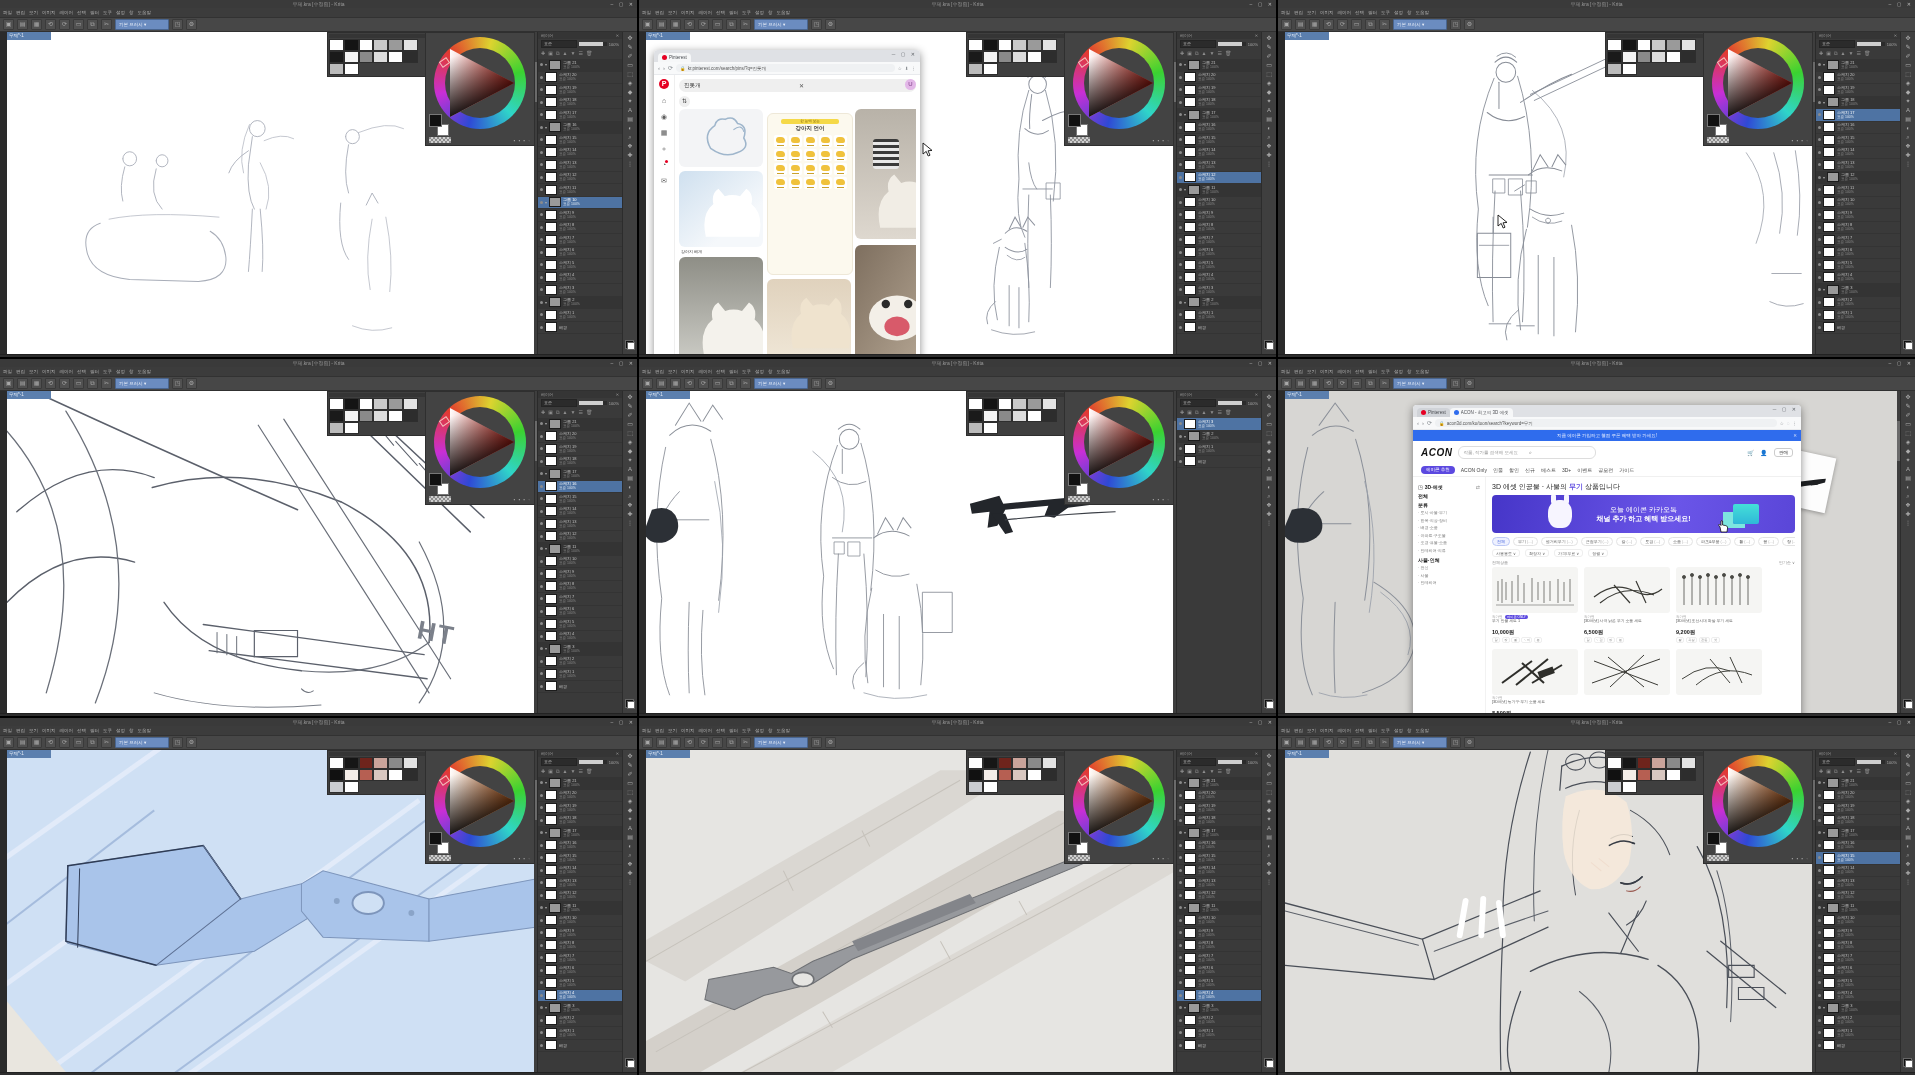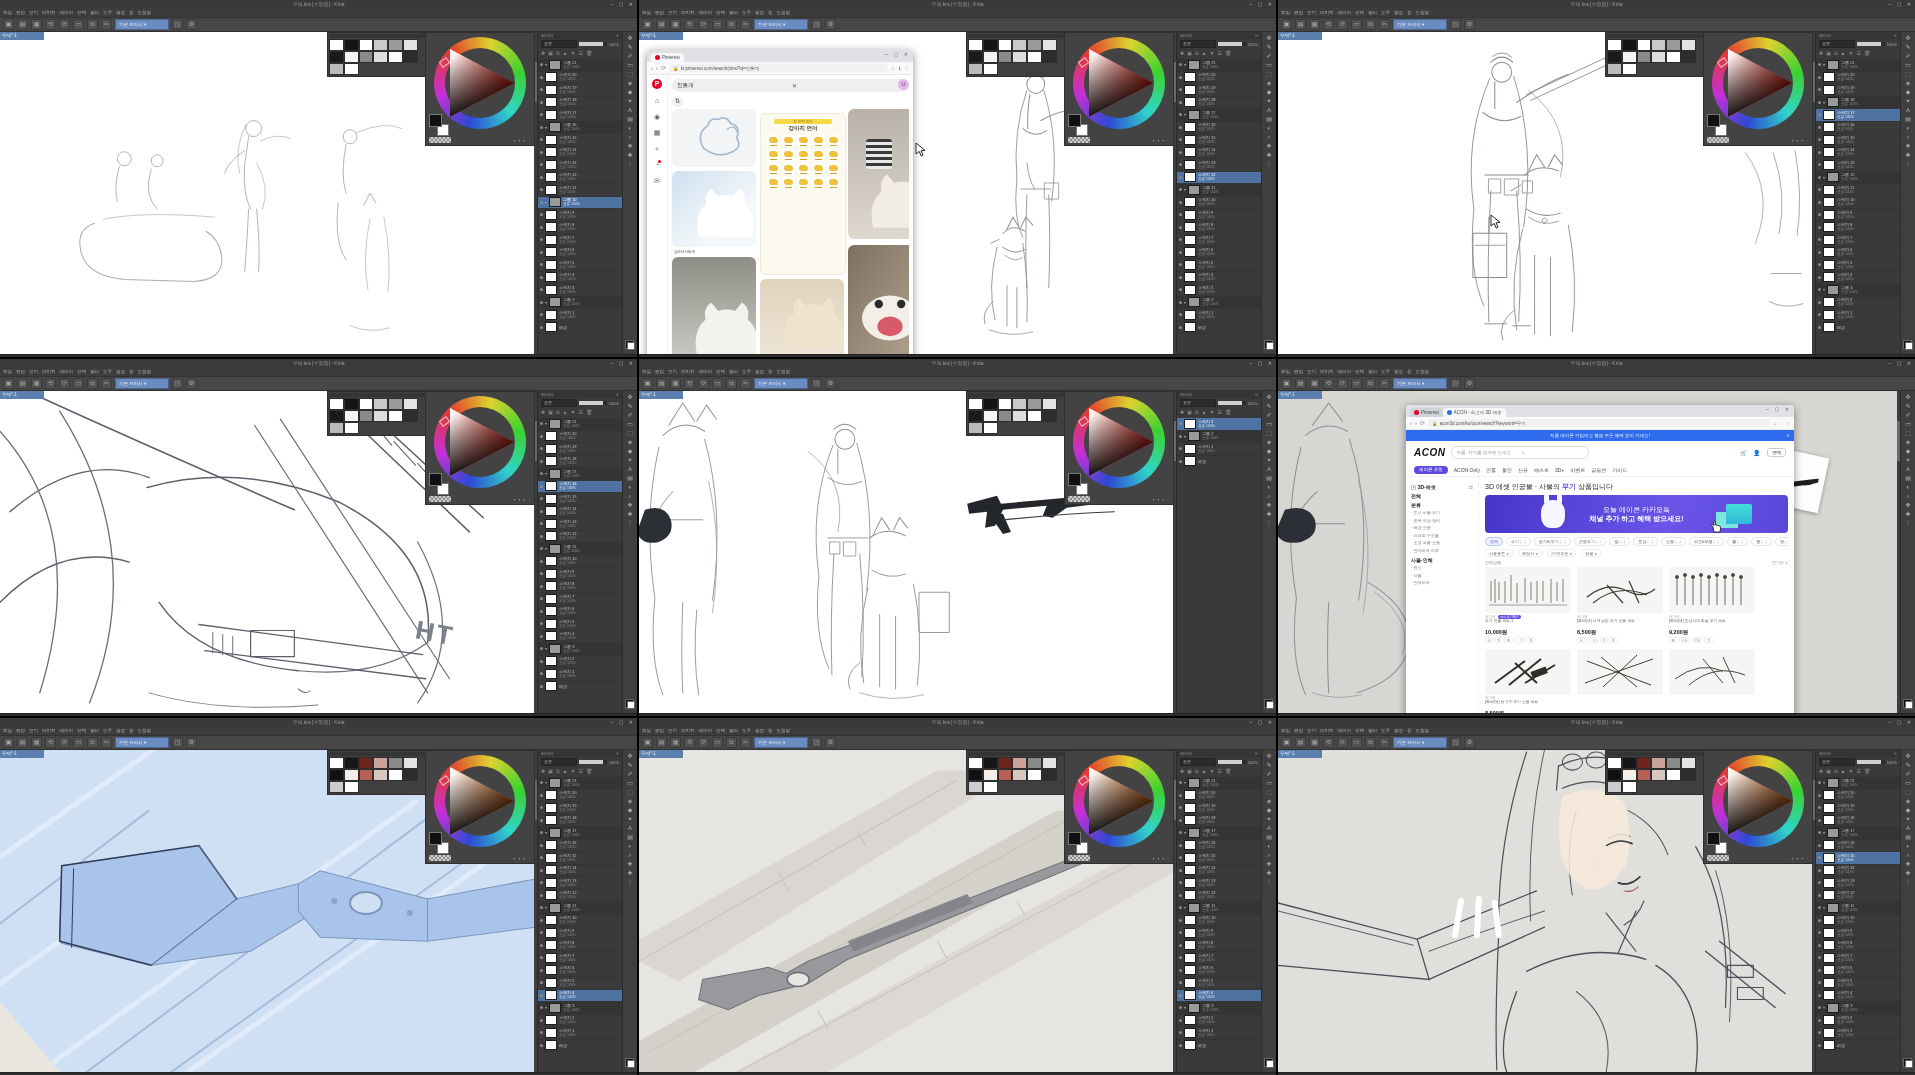--- a/index.html
+++ b/index.html
@@ -8,21 +8,21 @@
   .cell{position:absolute;width:637px;height:357px;background:#2b2b2b;overflow:hidden;}
   
   .tbar{height:8px;background:#3a3a3a;display:flex;align-items:center;position:relative;}
   .tbar .ttl{flex:1;text-align:center;font-size:5px;color:#9b9b9b;line-height:8px;white-space:nowrap;overflow:hidden;}
   .tbar .wc{position:absolute;right:2px;top:0;font-size:5px;color:#bbb;letter-spacing:2px;line-height:8px;}
   .mbar{height:9px;background:#3c3c3c;display:flex;align-items:center;gap:4px;padding:0 3px;border-bottom:1px solid #323232;}
   .mbar span{font-size:4.5px;color:#b4b4b4;white-space:nowrap;line-height:9px;}
   .obar{height:13px;background:#474747;display:flex;align-items:center;gap:3px;padding:0 3px;border-bottom:1px solid #303030;}
   .obar .ic{width:9px;height:9px;background:#515151;border:1px solid #3a3a3a;color:#a8a8a8;font-size:6px;line-height:8px;text-align:center;border-radius:1px;}
   .obar .combo{min-width:46px;height:9px;background:#6b8cc0;border:1px solid #49658f;border-radius:1px;color:#eef3fb;font-size:4.5px;line-height:9px;padding:0 3px;display:flex;justify-content:space-between;}
-  .work{display:flex;height:322px;}
+  .work{display:flex;height:322px;margin-left:7px;}
   .cwrap{position:relative;flex:1;overflow:hidden;background:#fff;}
   .doctab{position:absolute;left:0;top:0;width:40px;height:8px;background:#5b7fae;color:#e8eef7;font-size:4.5px;line-height:8px;padding:0 2px;z-index:5;}
   .vsb{position:absolute;right:0;top:0;width:3px;height:100%;background:#3e3e3e;z-index:6;}
   .vsb i{display:block;width:3px;height:40px;background:#6a6a6a;margin-top:30px;}
   .sbar{height:7px;background:#2e2e2e;position:relative;border-top:1px solid #222;}
   .sbar .hs{position:absolute;left:8px;top:2px;width:120px;height:3px;background:#5d5d5d;}
   
   .ldock{width:84px;background:#3a3a3a;border-left:1px solid #2a2a2a;display:flex;flex-direction:column;font-size:4px;color:#a9a9a9;}
   .ldock .dt{height:7px;line-height:7px;padding:0 3px;color:#9a9a9a;display:flex;justify-content:space-between;background:#353535;}
   .ldock .modes{display:flex;align-items:center;gap:2px;padding:1px 3px;}

